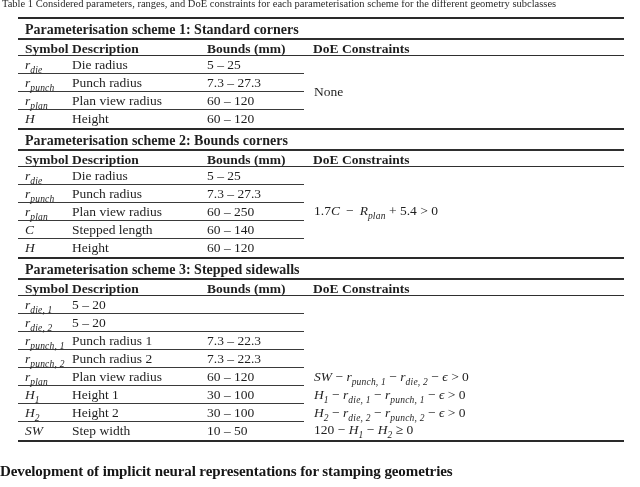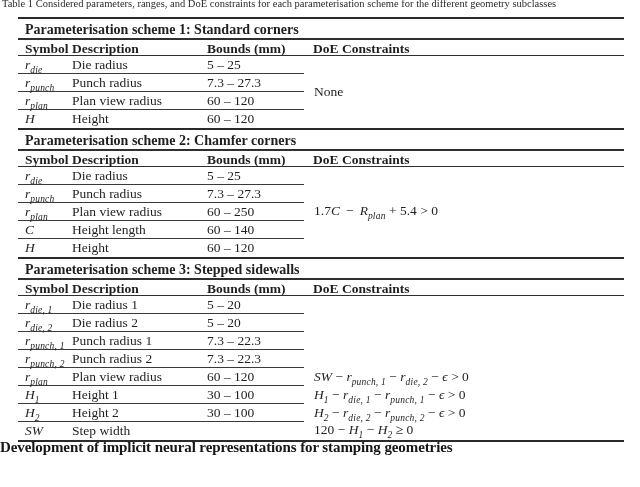--- a/index.html
+++ b/index.html
@@ -82,21 +82,21 @@
     margin-left: 10px;
     display: flex;
     flex-direction: column;
     font-size: 13.5px;
     white-space: nowrap;
   }
   .constraints.center { justify-content: center; }
   .constraints.spread { justify-content: flex-end; }
   .footer-heading {
     position: absolute;
-    left: 0px; top: 439px;
+    left: 0px; top: 463px;
     width: 640px;
     font-weight: bold;
     font-size: 15px;
     letter-spacing: -0.1px;
     white-space: nowrap;
     color: #161616;
   }
 </style>
 </head>
 <body>
@@ -134,21 +134,21 @@
             <div class="cell">Height</div>
             <div class="cell">60 – 120</div>
           </div>
         </div>
         <div class="constraints center">
           <div class="constraint">None</div>
         </div>
       </div>
     </section>
     <section class="scheme">
-      <div class="scheme-title">Parameterisation scheme 2: Chamfer corners</div>
+      <div class="scheme-title">Parameterisation scheme 2: Bounds corners</div>
       <div class="row head">
         <div class="cell c0">Symbol</div>
         <div class="cell c1">Description</div>
         <div class="cell c2">Bounds (mm)</div>
         <div class="cell c3">DoE Constraints</div>
       </div>
       <div class="rows-area">
         <div class="left-rows">
           <div class="row data">
             <div class="cell sym"><i>r</i><sub>die</sub></div>
@@ -160,21 +160,21 @@
             <div class="cell">Punch radius</div>
             <div class="cell">7.3 – 27.3</div>
           </div>
           <div class="row data">
             <div class="cell sym"><i>r</i><sub>plan</sub></div>
             <div class="cell">Plan view radius</div>
             <div class="cell">60 – 250</div>
           </div>
           <div class="row data">
             <div class="cell sym"><i>C</i></div>
-            <div class="cell">Height length</div>
+            <div class="cell">Stepped length</div>
             <div class="cell">60 – 140</div>
           </div>
           <div class="row data">
             <div class="cell sym"><i>H</i></div>
             <div class="cell">Height</div>
             <div class="cell">60 – 120</div>
           </div>
         </div>
         <div class="constraints center">
           <div class="constraint">1.7<i>C</i>  −  <i>R</i><sub>plan</sub> + 5.4 &gt; 0</div>
@@ -186,26 +186,24 @@
       <div class="row head">
         <div class="cell c0">Symbol</div>
         <div class="cell c1">Description</div>
         <div class="cell c2">Bounds (mm)</div>
         <div class="cell c3">DoE Constraints</div>
       </div>
       <div class="rows-area">
         <div class="left-rows">
           <div class="row data">
             <div class="cell sym"><i>r</i><sub>die, 1</sub></div>
-            <div class="cell">Die radius 1</div>
             <div class="cell">5 – 20</div>
           </div>
           <div class="row data">
             <div class="cell sym"><i>r</i><sub>die, 2</sub></div>
-            <div class="cell">Die radius 2</div>
             <div class="cell">5 – 20</div>
           </div>
           <div class="row data">
             <div class="cell sym"><i>r</i><sub>punch, 1</sub></div>
             <div class="cell">Punch radius 1</div>
             <div class="cell">7.3 – 22.3</div>
           </div>
           <div class="row data">
             <div class="cell sym"><i>r</i><sub>punch, 2</sub></div>
             <div class="cell">Punch radius 2</div>
@@ -222,20 +220,21 @@
             <div class="cell">30 – 100</div>
           </div>
           <div class="row data">
             <div class="cell sym"><i>H</i><sub>2</sub></div>
             <div class="cell">Height 2</div>
             <div class="cell">30 – 100</div>
           </div>
           <div class="row data">
             <div class="cell sym"><i>SW</i></div>
             <div class="cell">Step width</div>
+            <div class="cell">10 – 50</div>
           </div>
         </div>
         <div class="constraints spread">
           <div class="constraint"><i>SW</i> − <i>r</i><sub>punch, 1</sub> − <i>r</i><sub>die, 2</sub> − <i>ϵ</i> &gt; 0</div>
           <div class="constraint"><i>H</i><sub>1</sub> − <i>r</i><sub>die, 1</sub> − <i>r</i><sub>punch, 1</sub> − <i>ϵ</i> &gt; 0</div>
           <div class="constraint"><i>H</i><sub>2</sub> − <i>r</i><sub>die, 2</sub> − <i>r</i><sub>punch, 2</sub> − <i>ϵ</i> &gt; 0</div>
           <div class="constraint">120 − <i>H</i><sub>1</sub> − <i>H</i><sub>2</sub> ≥ 0</div>
         </div>
       </div>
     </section>

